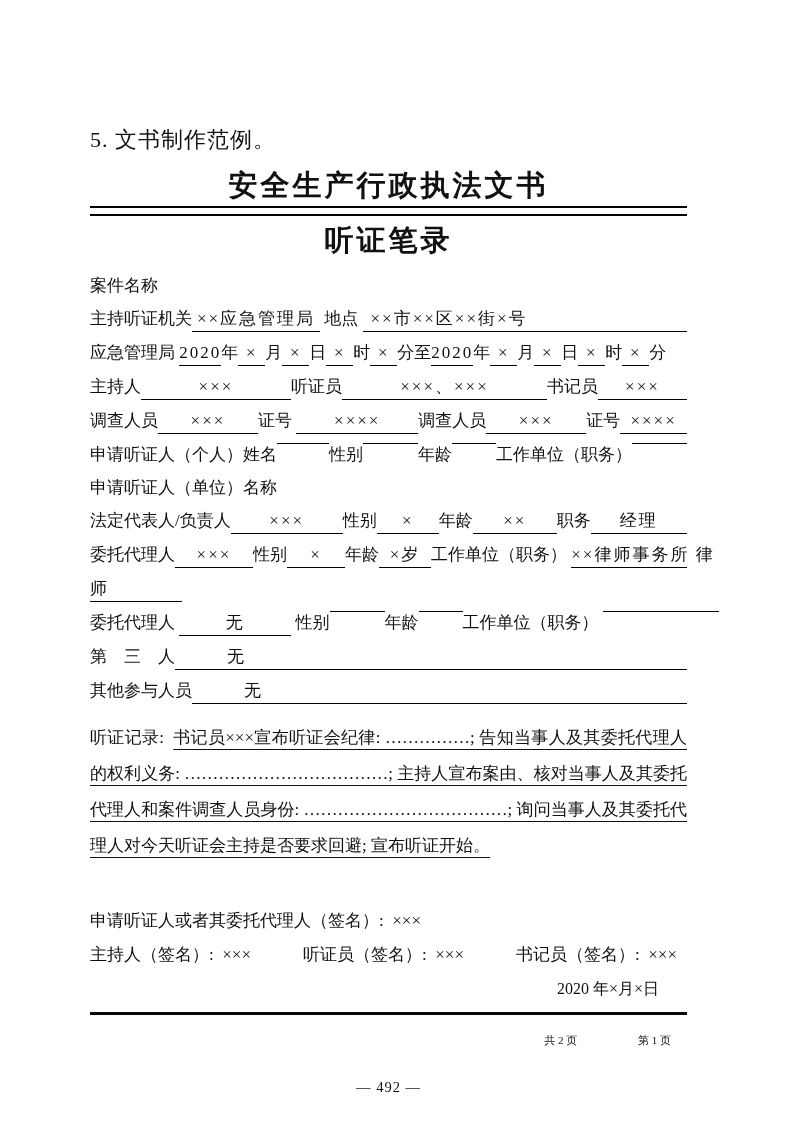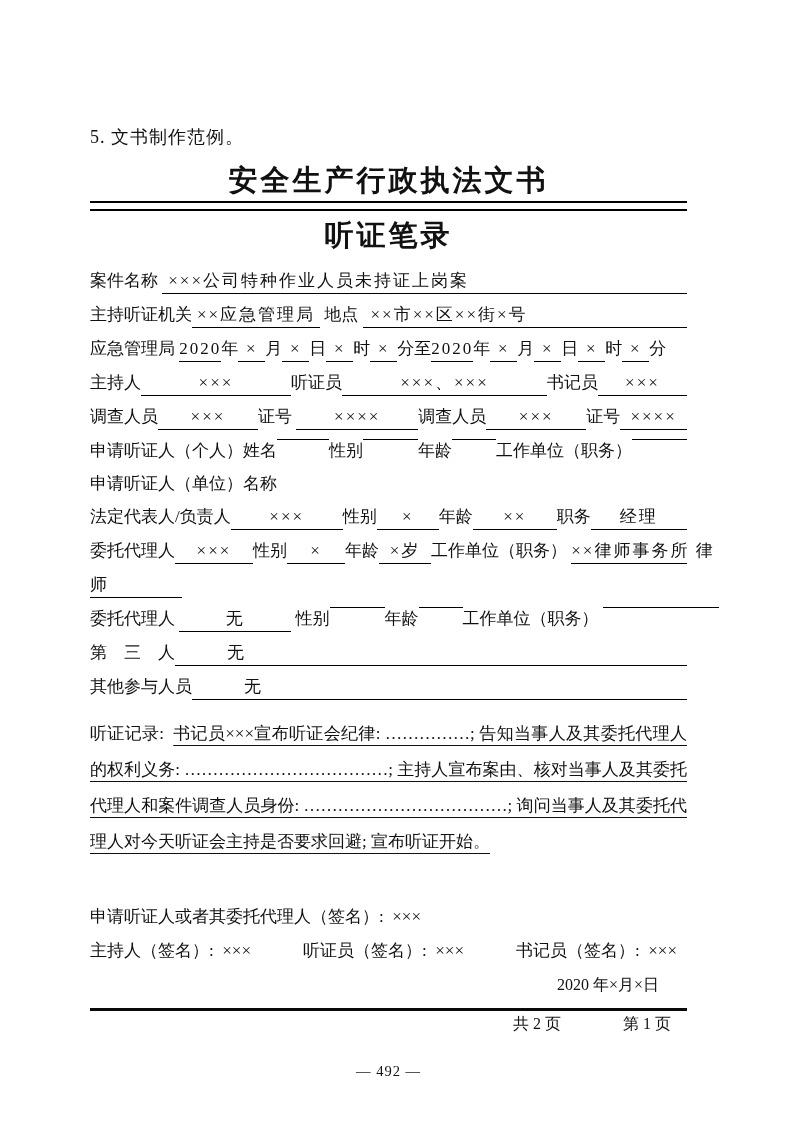--- a/index.html
+++ b/index.html
@@ -6,21 +6,21 @@
   body{font-family:"Liberation Serif","DejaVu Serif",serif;color:#111;}
   .page{
     position:relative;
     width:793px;height:1122px;
     margin:0 auto;background:#fff;
     box-sizing:border-box;
     padding:126px 106px 0 90px;
     overflow:hidden;
   }
   .section-heading{
-    font-size:18px;line-height:1.25;
+    font-size:22px;line-height:1.25;
     margin-bottom:10px;letter-spacing:1px;
   }
   .doc-header{
     font-size:29px;font-weight:bold;text-align:center;
     letter-spacing:3px;line-height:1.25;margin-top:13px;
   }
   .double-rule{
     height:6px;margin-top:3px;
     border-top:2px solid #000;border-bottom:2px solid #000;
   }
@@ -57,22 +57,22 @@
   .sig-gap{width:52px;}
   .date-line{
     font-size:16px;text-align:right;
     padding-right:28px;line-height:30px;margin-top:2px;
   }
   .footer-rule{
     border:none;border-top:3px solid #0a0a0a;
     margin:8px 0 0 0;
   }
   .footer-pages{
-    font-size:16px;text-align:right;
-    padding-right:16px;line-height:24px;margin-top:1px;
+    font-size:11px;text-align:right;
+    padding-right:16px;line-height:24px;margin-top:13px;
   }
   .footer-pages .fp-total{margin-right:58px;}
   .book-page-number{
     font-size:14.5px;text-align:center;
     margin-top:27px;letter-spacing:1px;
   }
 </style>
 </head>
 <body>
 
@@ -82,21 +82,20 @@
 
   <div class="doc-header">安全生产行政执法文书</div>
 
   <div class="double-rule"></div>
 
   <div class="doc-title">听证笔录</div>
 
   <div class="form-body" id="form-body">
       <div class="form-line">
         <span class="label">案件名称 </span>
-        <span class="field" style="flex-grow: 1; text-align: left; padding-left: 6px;">×××公司特种作业人员未持证上岗案</span>
       </div>
       <div class="form-line">
         <span class="label">主持听证机关</span>
         <span class="field" style="min-width: 128px;">××应急管理局</span>
         <span class="label"> 地点 </span>
         <span class="field" style="flex-grow: 1; text-align: left; padding-left: 8px;">××市××区××街×号</span>
       </div>
       <div class="form-line">
         <span class="label">应急管理局 </span>
         <span class="field" style="min-width: 42px;">2020</span>

